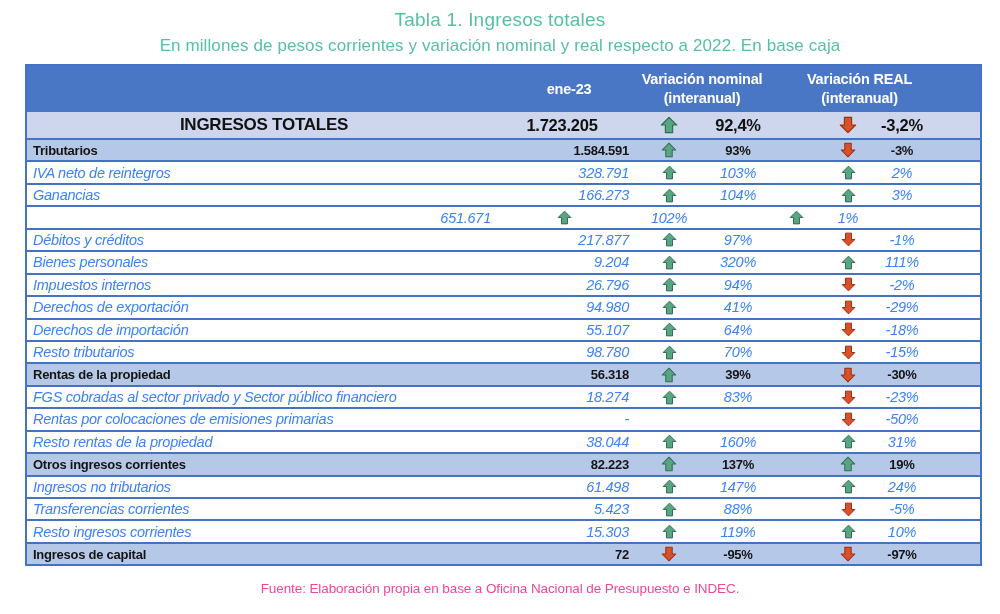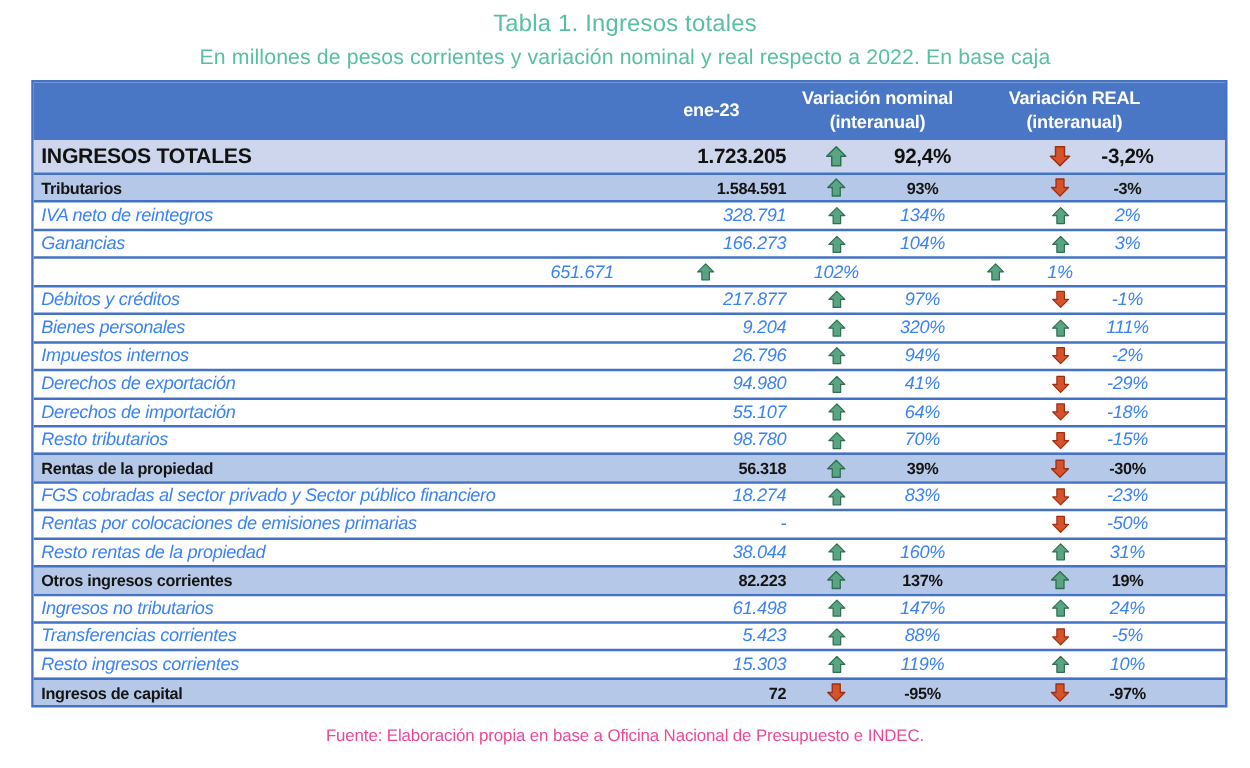--- a/index.html
+++ b/index.html
@@ -22,21 +22,21 @@
   .row.section{background:#B6C8E8;}
 
   .c{overflow:visible;white-space:nowrap;letter-spacing:-0.25px;}
   .label{padding-left:6px;text-align:left;}
   .value{text-align:right;padding-right:4px;}
   .arr{display:flex;justify-content:center;align-items:center;}
   .pct{text-align:center;}
 
   .row.detail .label,.row.detail .value,.row.detail .pct{font-style:italic;font-size:14.5px;color:#3b82f6;}
   .row.section .label,.row.section .value,.row.section .pct{font-weight:bold;font-size:13px;color:#141414;}
-  .row.total .label,.row.total .value,.row.total .pct{font-weight:bold;font-size:16.5px;color:#111;}
+  .row.total .label,.row.total .value,.row.total .pct{font-weight:bold;font-size:16.5px;color:#111;text-align:center;}
   .row.total .label{font-size:17px;}
 
   .arr svg{width:15px;height:15px;display:block;}
   .row.total .arr svg{width:18px;height:18px;}
   .row.section .arr svg{width:16px;height:16px;}
   .arr.up svg path{fill:#58A483;stroke:#2F6E51;stroke-width:1.3;stroke-linejoin:round;}
   .arr.down svg{transform:rotate(180deg);}
   .arr.down svg path{fill:#D7512B;stroke:#9C2F12;stroke-width:1.3;stroke-linejoin:round;}
 
   .source{position:absolute;left:0;top:581px;width:1000px;text-align:center;font-size:13.5px;color:#ec4899;letter-spacing:-0.1px;}
@@ -101,21 +101,21 @@
   </div>
 
   <div class="row detail">
     <div class="c label">IVA neto de reintegros</div>
     <div class="c value">328.791</div>
     <div class="c arr nom-arrow up">
       <svg viewBox="0 0 20 20">
               <path d="M10 1.5 L18.5 10 H14 V18.5 H6 V10 H1.5 Z"></path>
             </svg>
     </div>
-    <div class="c pct nom-pct">134%</div>
+    <div class="c pct nom-pct">103%</div>
     <div class="c spacer"></div>
     <div class="c arr real-arrow up">
       <svg viewBox="0 0 20 20">
               <path d="M10 1.5 L18.5 10 H14 V18.5 H6 V10 H1.5 Z"></path>
             </svg>
     </div>
     <div class="c pct real-pct">2%</div>
     <div class="c tail"></div>
   </div>
 

